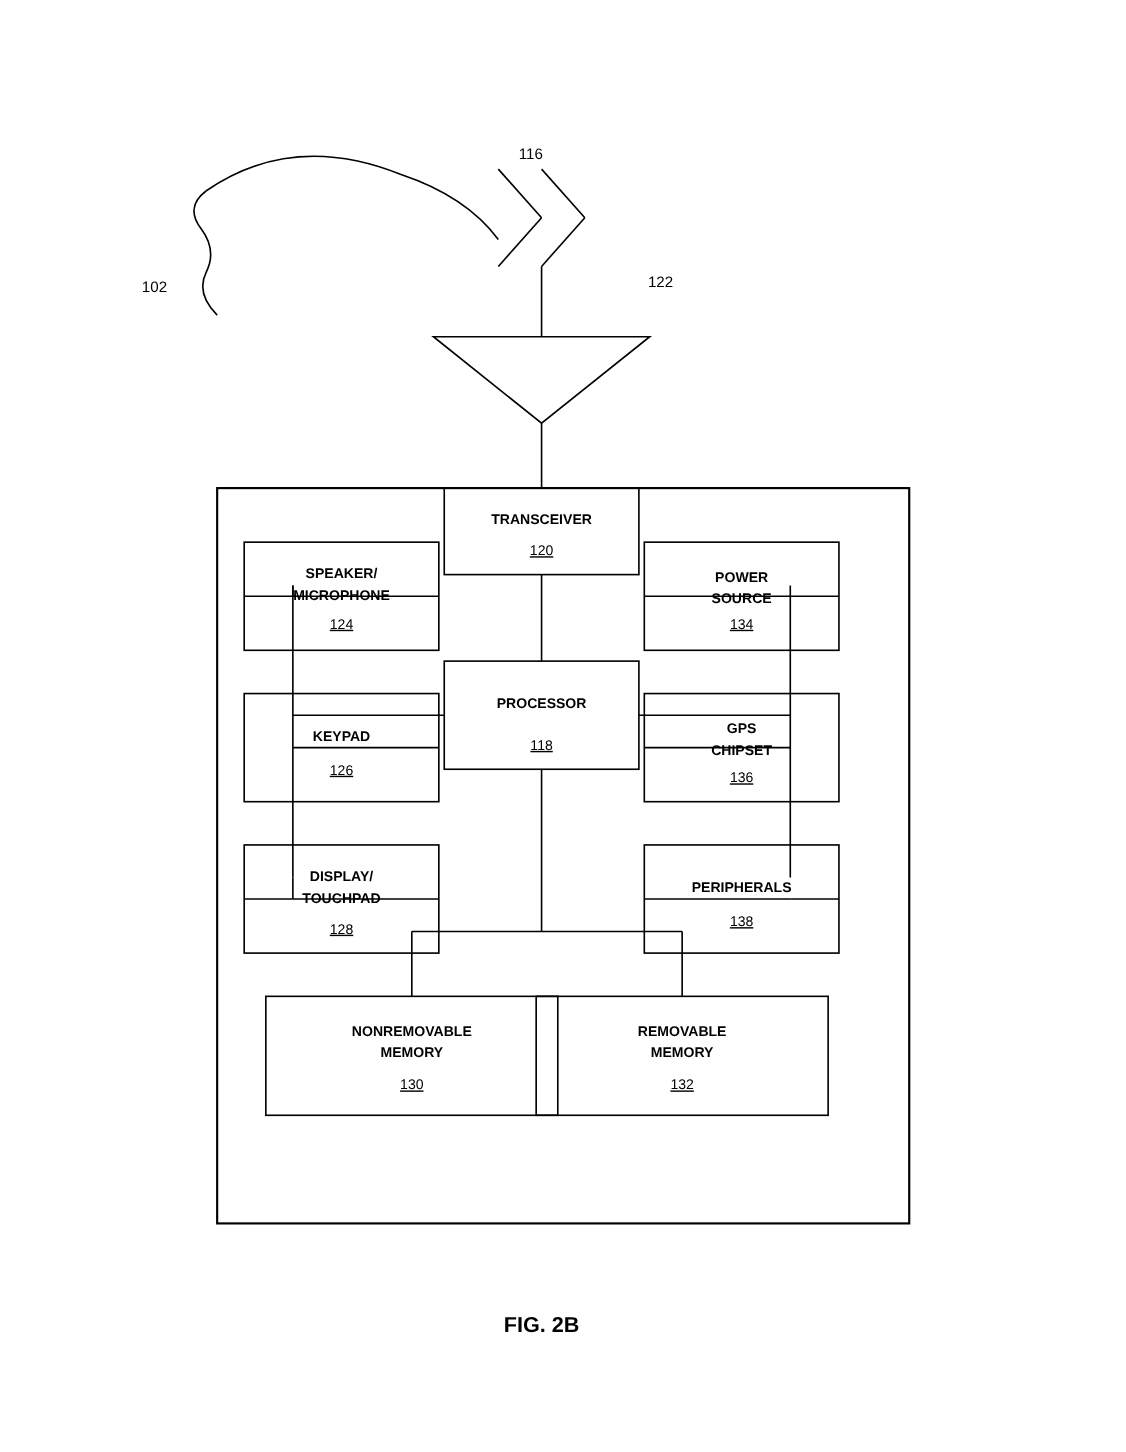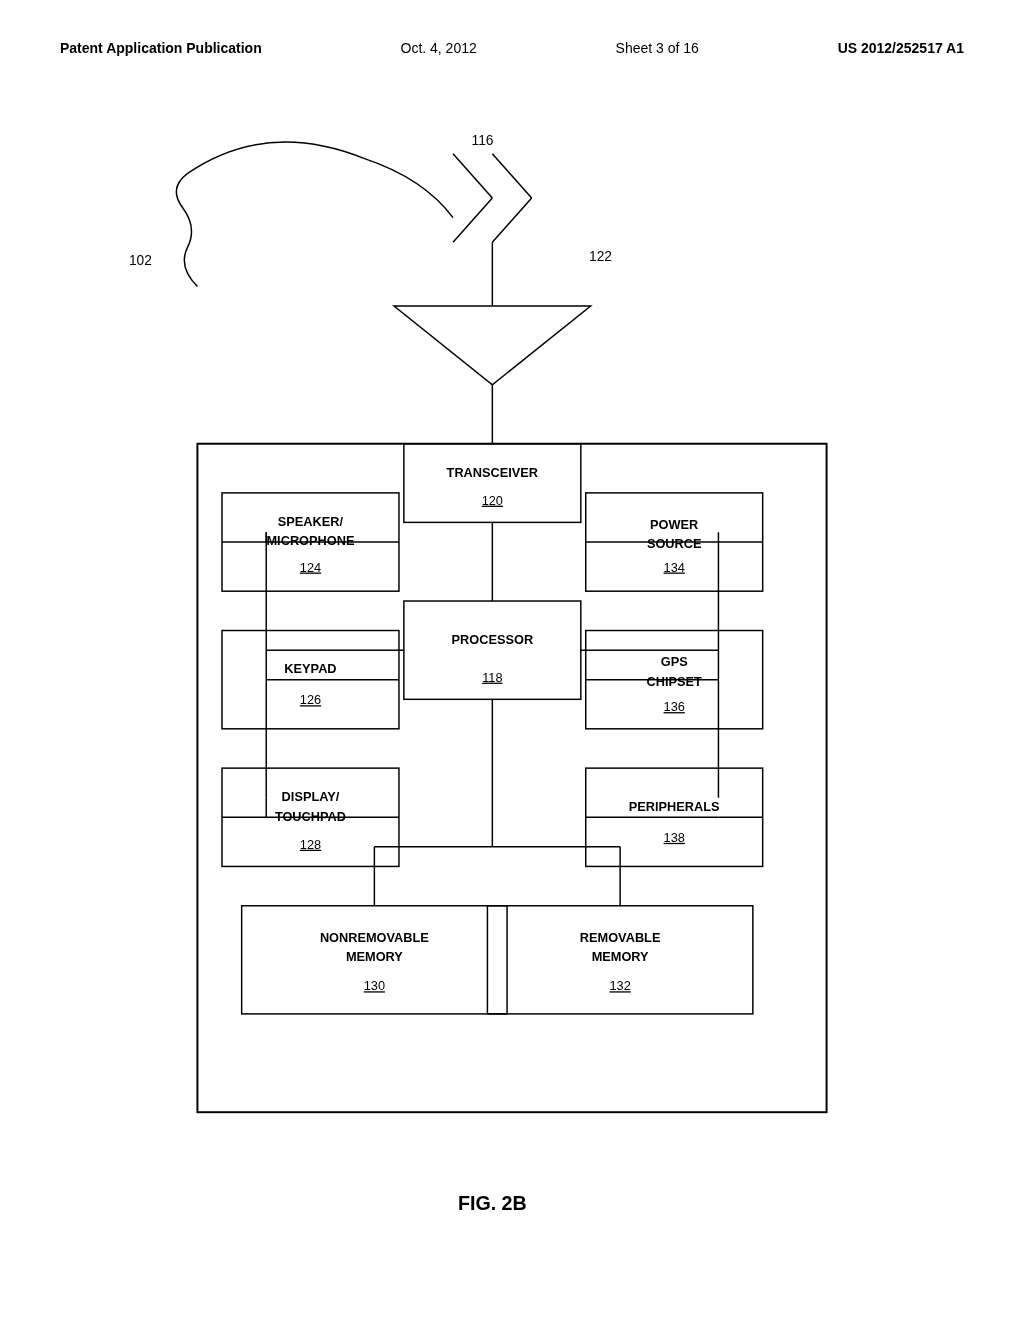--- a/index.html
+++ b/index.html
@@ -72,26 +72,20 @@
       font-size: 20px;
       font-weight: bold;
       text-anchor: middle;
     }
   </style>
 </head>
 <body>
 
 <div class="page">
 
-  <div class="header">
-    <span class="header-left">Patent Application Publication</span>
-    <span class="header-center">Oct. 4, 2012</span>
-    <span class="header-center">Sheet 3 of 16</span>
-    <span class="header-right">US 2012/252517 A1</span>
-  </div>
 
   <div class="diagram-area">
     <svg viewBox="0 0 900 1180" xmlns="http://www.w3.org/2000/svg">
 
       <text x="72" y="185" class="label-text">102</text>
 
       <path d="M 130 210 Q 110 190 120 170 Q 130 150 115 130 Q 100 110 120 95" fill="none" stroke="black" stroke-width="1.5"></path>
 
       <text x="420" y="62" class="label-text">116</text>
 

